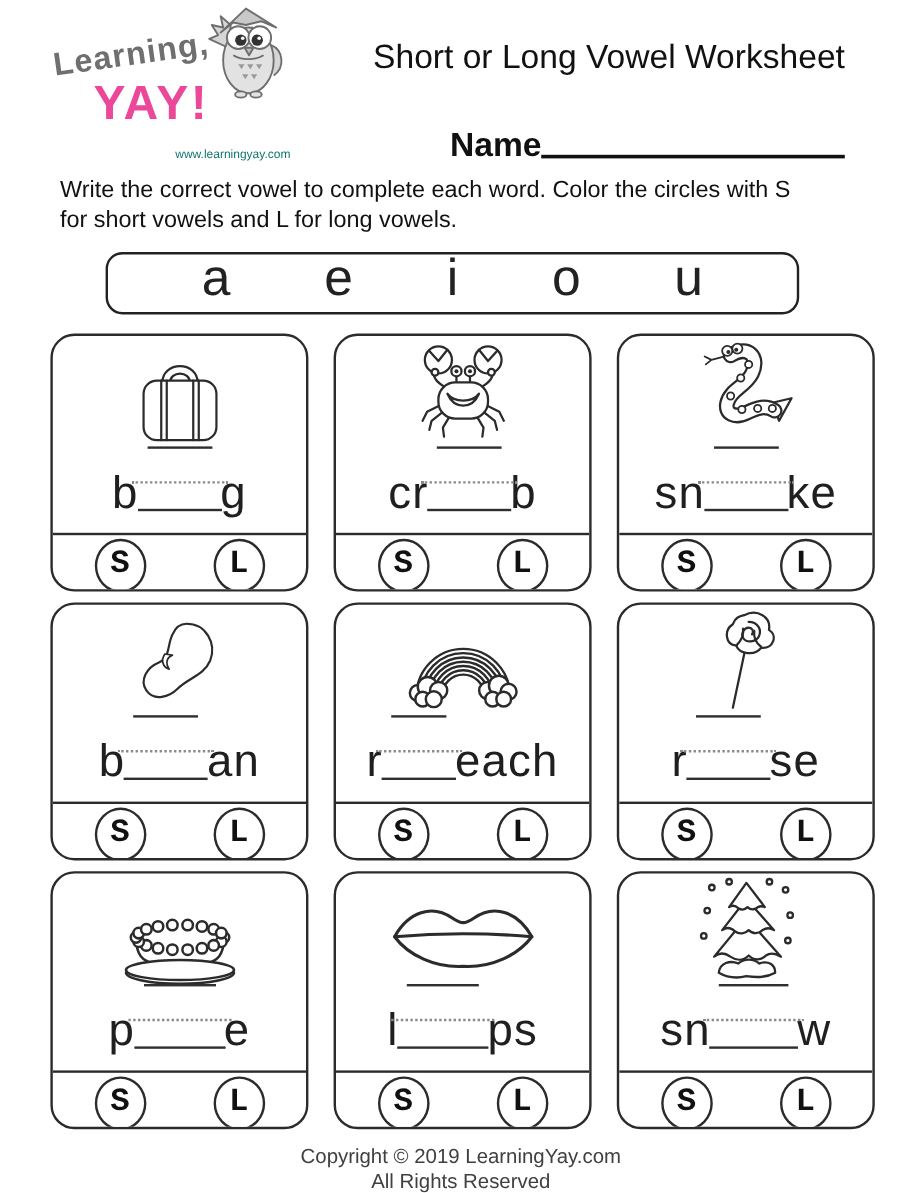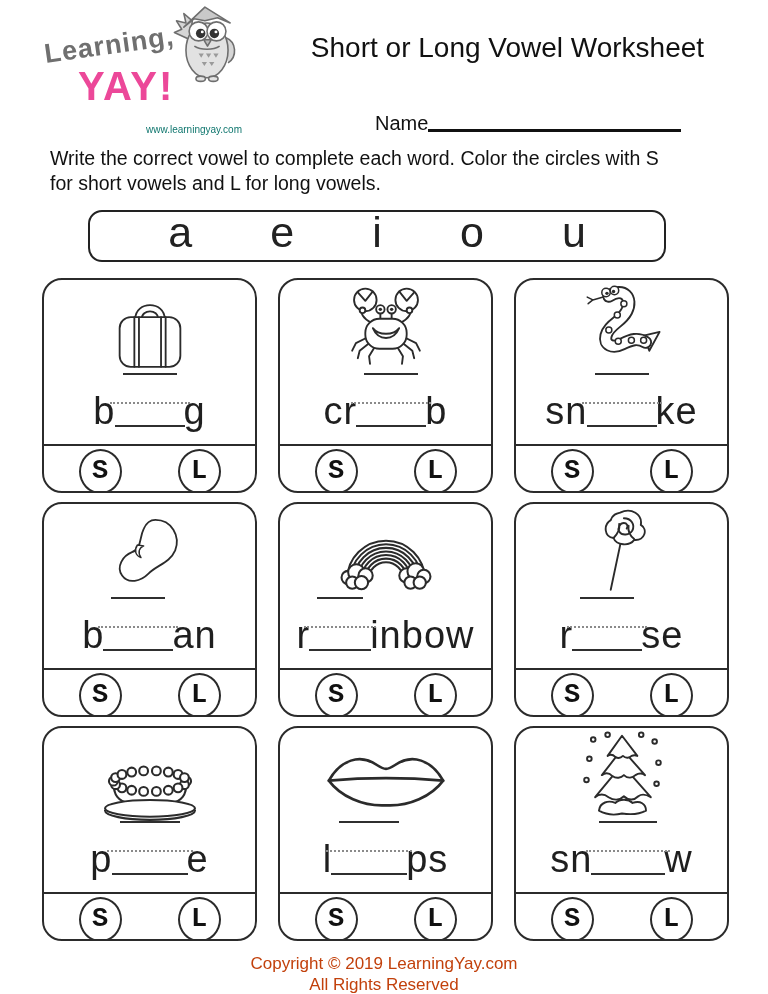--- a/index.html
+++ b/index.html
@@ -22,21 +22,21 @@
     color:#ec4899; letter-spacing:2px; line-height:1;
   }
   .logo-url { position:absolute; left:0; top:120px; width:100%; text-align:right;
     font-size:10px; color:#0f766e; }
   .owl { position:absolute; left:126px; top:0; }
 
   .title {
     position:absolute; left:255px; right:8px; top:32px; text-align:center;
     font-size:28px; font-weight:normal; color:#111;
   }
-  .name-row { position:absolute; left:375px; top:100px; font-size:20px; font-weight:normal; color:#111; }
+  .name-row { position:absolute; left:375px; top:100px; font-size:28px; font-weight:bold; color:#111; }
   .name-line {
     display:inline-block; width:253px; height:30px;
     border-bottom:3px solid #111; transform:translateY(2px);
   }
 
   
   .instructions {
     margin:4px 0 0 50px; width:628px; font-size:19.5px; line-height:1.28; color:#111;
   }
 
@@ -85,21 +85,21 @@
     display:flex; justify-content:center; align-items:center; gap:56px;
   }
   .sl-circle {
     width:43px; height:45px; border:2px solid #2b2b2b; border-radius:50%;
     display:flex; justify-content:center; align-items:center;
     font-family:"Liberation Mono", monospace; font-weight:bold; font-size:27px; color:#111;
     background:#fff;
   }
 
   
-  .footer { margin-top:12px; text-align:center; font-size:17px; line-height:1.25; color:#c2410c; }
+  .footer { margin-top:12px; text-align:center; font-size:17px; line-height:1.25; color:#404040; }
 
   
   svg.art { stroke:#2b2b2b; stroke-width:2; fill:none; stroke-linecap:round; stroke-linejoin:round; }
   svg.art .fw { fill:#ffffff; }
   svg.owl-svg { stroke:#6e6e6e; stroke-width:1.5; fill:none; stroke-linejoin:round; }
 </style>
 </head>
 <body>
 
 <div class="page">
@@ -289,21 +289,21 @@
           <circle class="fw" cx="87" cy="67" r="6.5"></circle>
             <circle class="fw" cx="74" cy="73" r="6"></circle>
           <circle class="fw" cx="83" cy="73" r="6"></circle>
         </svg>
       </div>
       <div class="word">
         <span>r</span>
           <span class="blank" style="width:56px;">
             <span class="guide-top"></span>
           </span>
-          <span>inbow</span>
+          <span>each</span>
       </div>
       <div class="card-divider"></div>
       <div class="sl-row">
         <div class="sl-circle">S</div>
         <div class="sl-circle">L</div>
       </div>
     </div>
 
     <div class="card">
       <div class="card-image">

